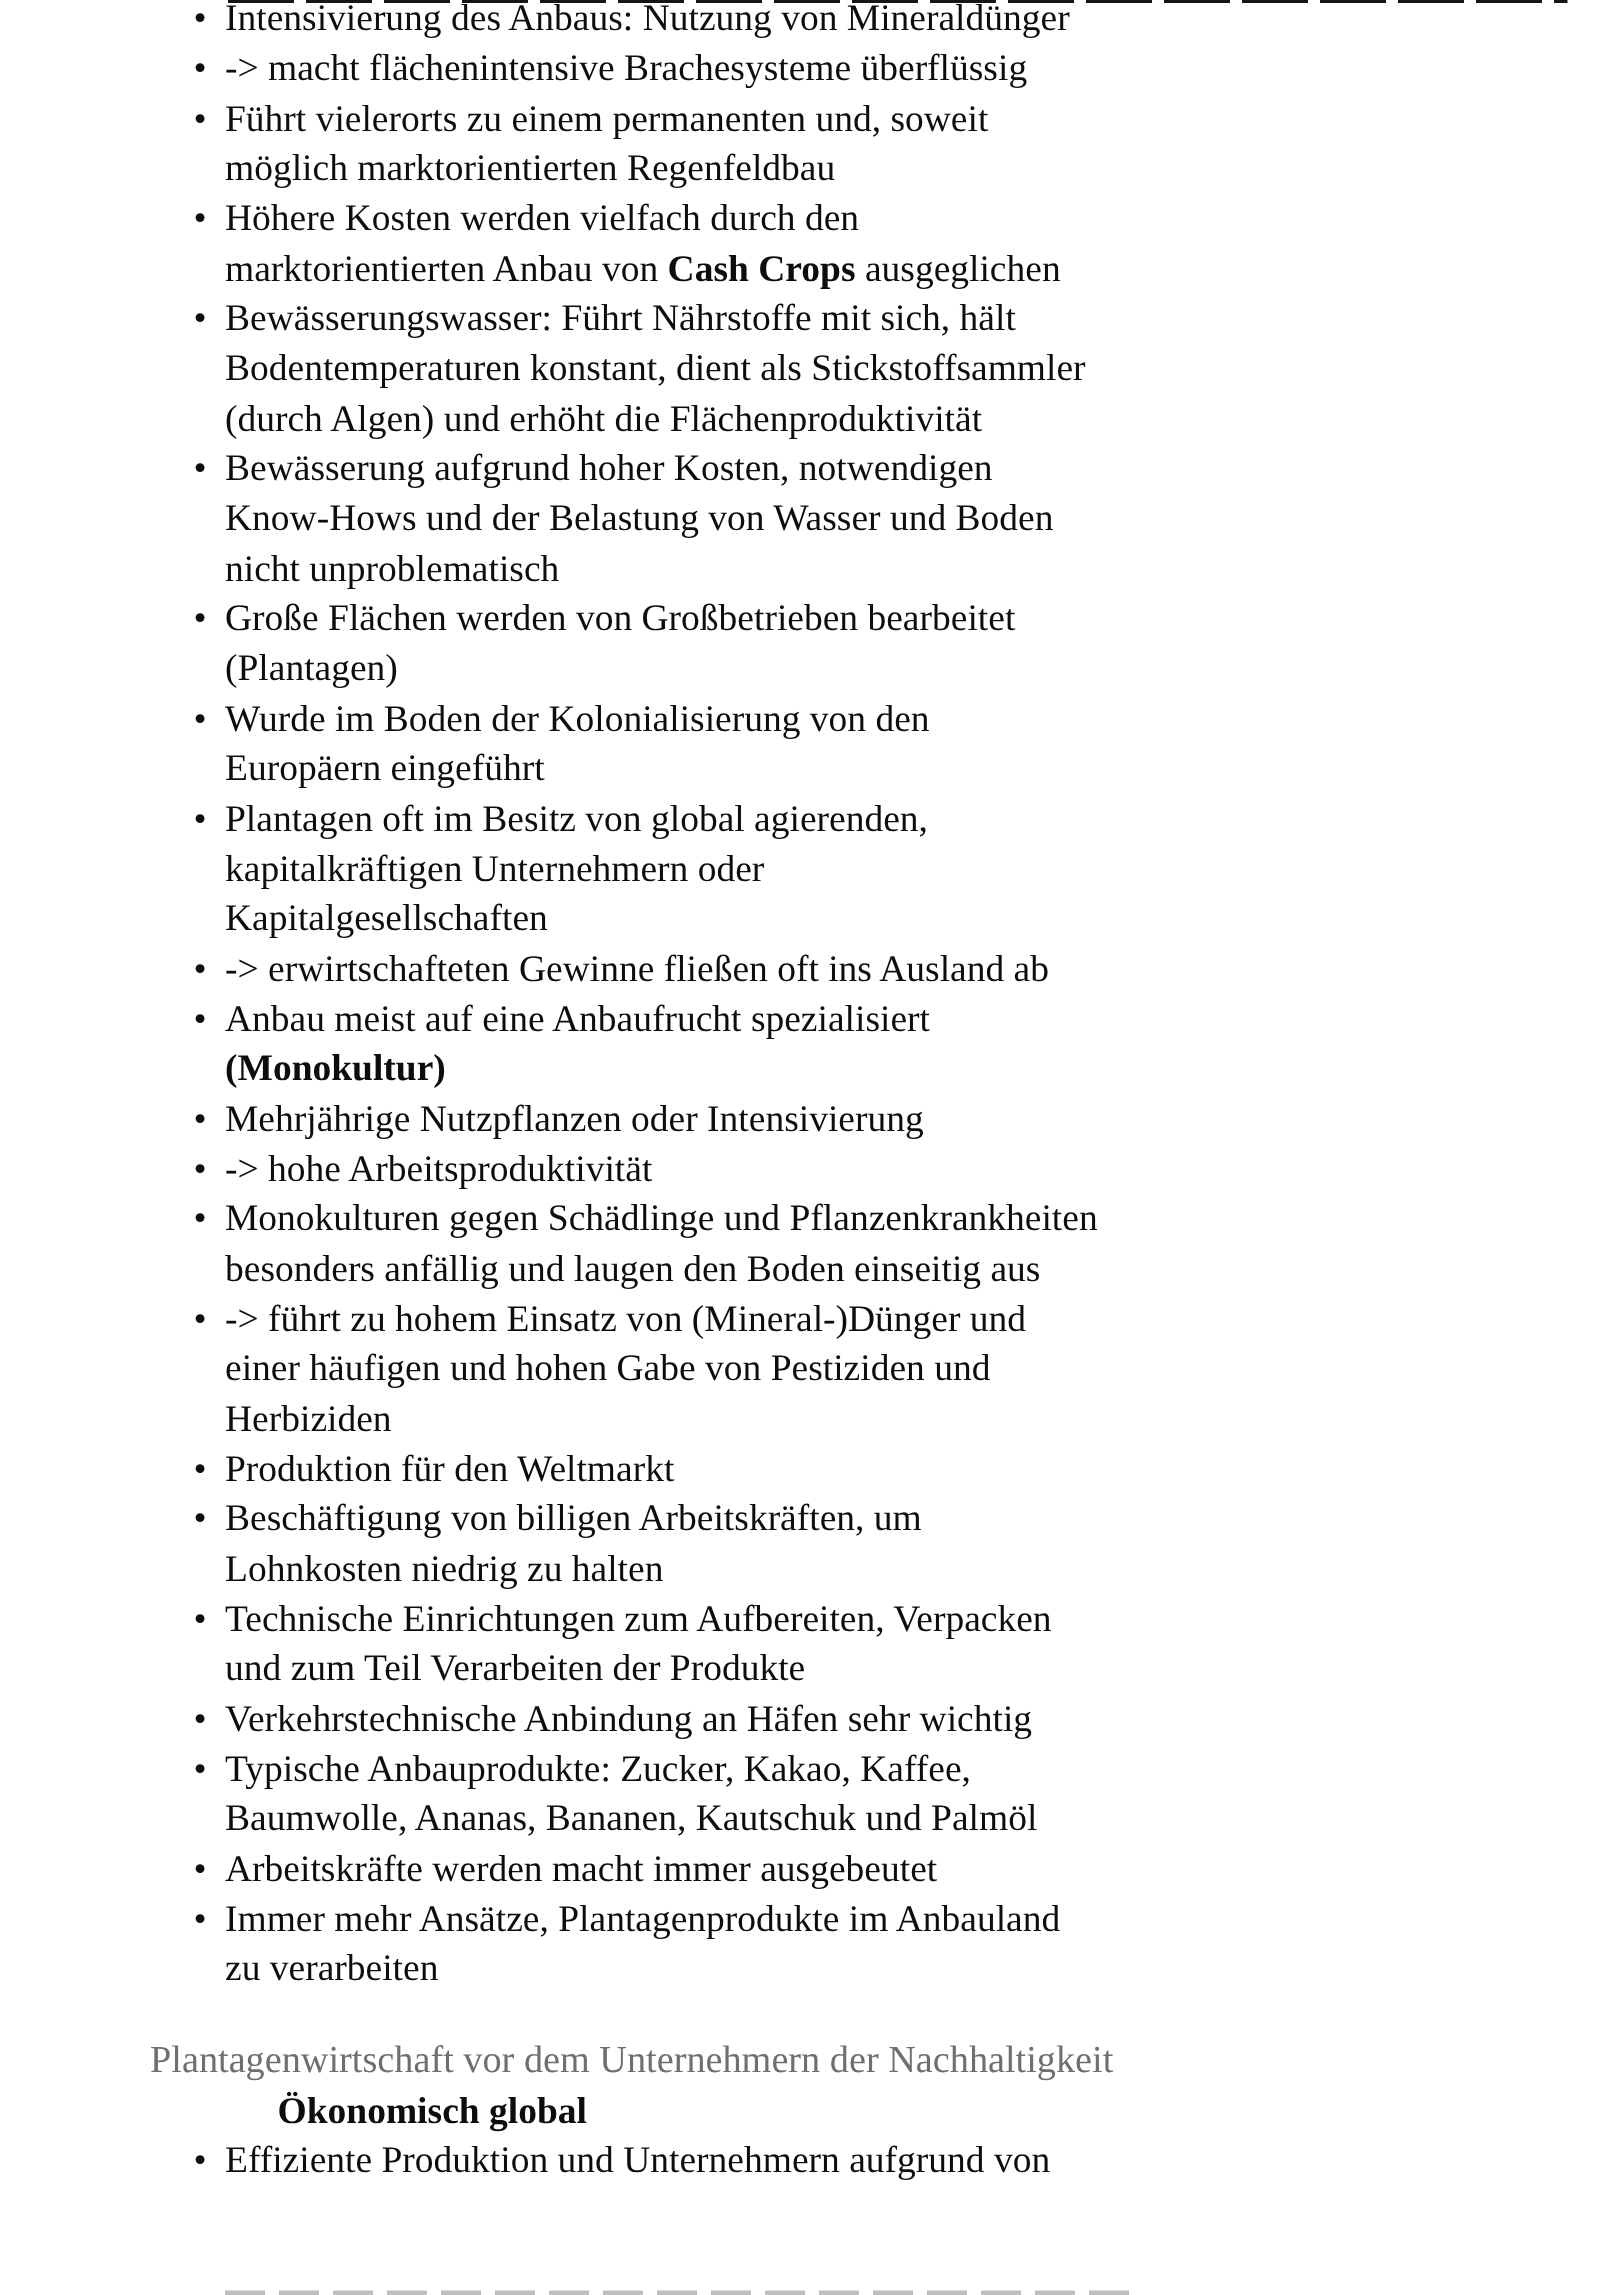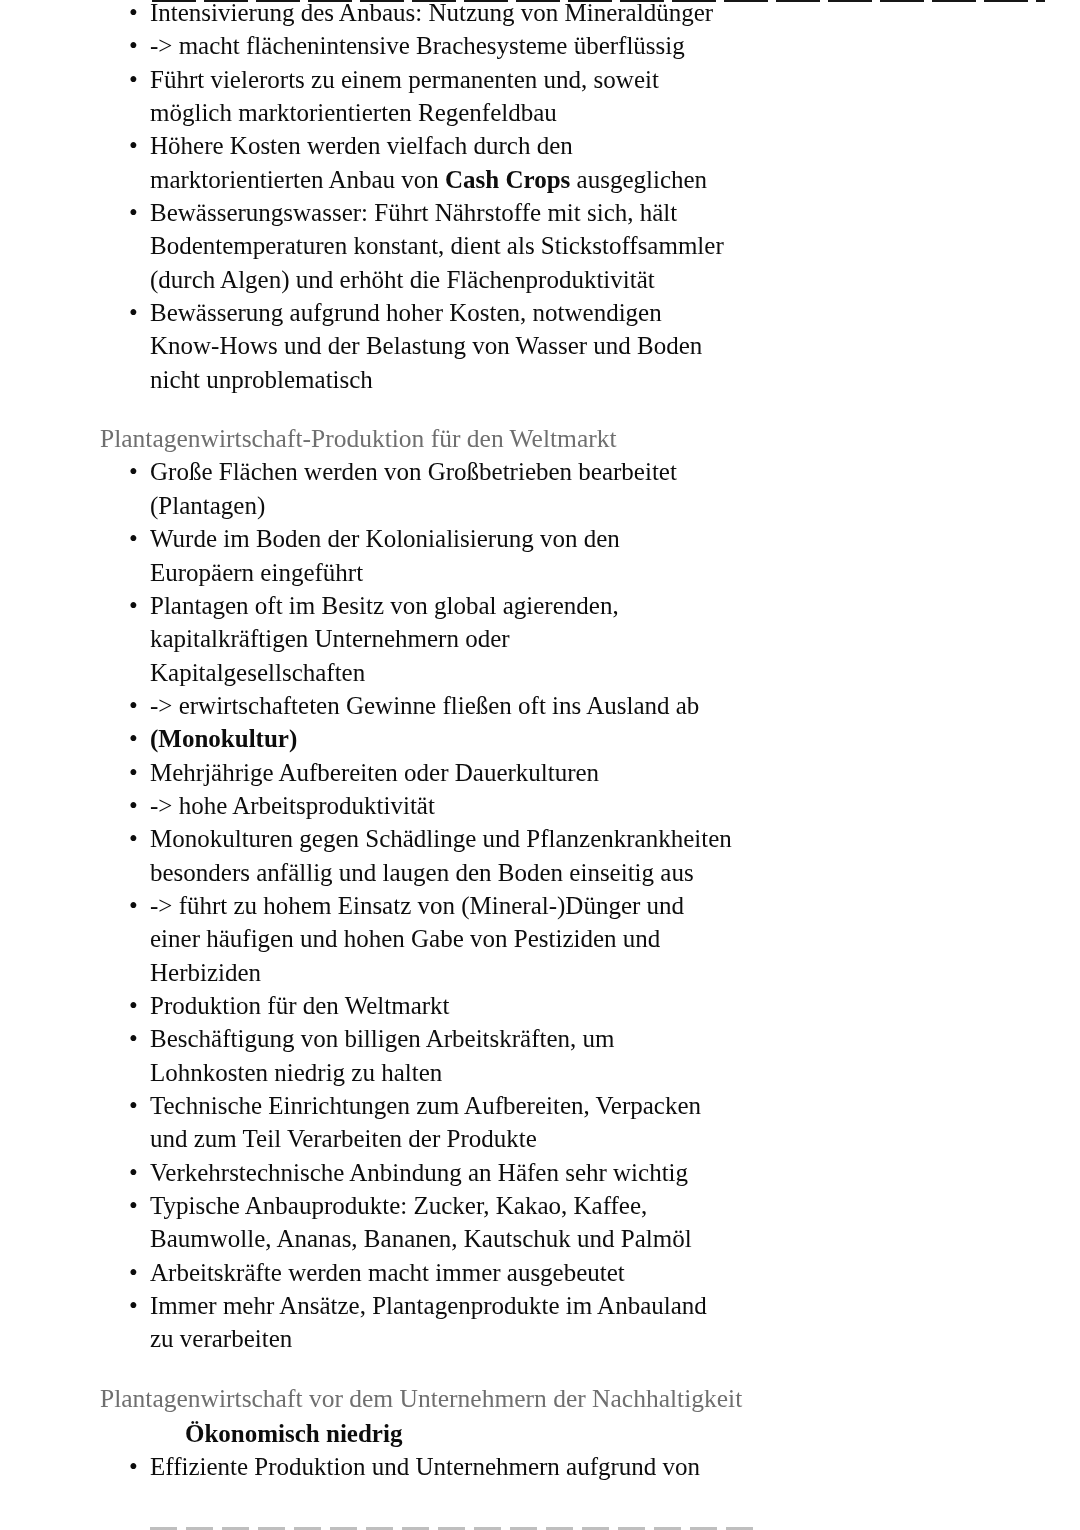--- a/index.html
+++ b/index.html
@@ -87,21 +87,20 @@
 (durch Algen) und erhöht die Flächenproduktivität</span></span>
         </li>
       <li>
           <span class="dot">•</span>
           <span class="txt"><span>Bewässerung aufgrund hoher Kosten, notwendigen
 Know-Hows und der Belastung von Wasser und Boden
 nicht unproblematisch</span></span>
         </li>
     </ul>
 
-    <div class="h-gray">Plantagenwirtschaft-Produktion für den Weltmarkt</div>
 
     <ul class="blist list-after-heading">
       <li>
           <span class="dot">•</span>
           <span class="txt"><span>Große Flächen werden von Großbetrieben bearbeitet
 (Plantagen)</span></span>
         </li>
       <li>
           <span class="dot">•</span>
           <span class="txt"><span>Wurde im Boden der Kolonialisierung von den
@@ -112,25 +111,26 @@
           <span class="txt"><span>Plantagen oft im Besitz von global agierenden,
 kapitalkräftigen Unternehmern oder
 Kapitalgesellschaften</span></span>
         </li>
       <li>
           <span class="dot">•</span>
           <span class="txt"><span>-&gt; erwirtschafteten Gewinne fließen oft ins Ausland ab</span></span>
         </li>
       <li>
           <span class="dot">•</span>
-          <span class="txt"><span class="bold">(Monokultur)</span></span>
+          <span class="txt"><span>Anbau meist auf eine Anbaufrucht spezialisiert
+</span><span class="bold">(Monokultur)</span></span>
         </li>
       <li>
           <span class="dot">•</span>
-          <span class="txt"><span>Mehrjährige Aufbereiten oder Dauerkulturen</span></span>
+          <span class="txt"><span>Mehrjährige Nutzpflanzen oder Intensivierung</span></span>
         </li>
       <li>
           <span class="dot">•</span>
           <span class="txt"><span>-&gt; hohe Arbeitsproduktivität</span></span>
         </li>
       <li>
           <span class="dot">•</span>
           <span class="txt"><span>Monokulturen gegen Schädlinge und Pflanzenkrankheiten
 besonders anfällig und laugen den Boden einseitig aus</span></span>
         </li>
@@ -169,21 +169,21 @@
         </li>
       <li>
           <span class="dot">•</span>
           <span class="txt"><span>Immer mehr Ansätze, Plantagenprodukte im Anbauland
 zu verarbeiten</span></span>
         </li>
     </ul>
 
     <div class="h-gray">Plantagenwirtschaft vor dem Unternehmern der Nachhaltigkeit</div>
 
-    <div class="h-bold">Ökonomisch niedrig</div>
+    <div class="h-bold">Ökonomisch global</div>
 
     <ul class="blist">
       <li>
           <span class="dot">•</span>
           <span class="txt"><span>Effiziente Produktion und Unternehmern aufgrund von</span></span>
         </li>
     </ul>
 
   </div>
 

